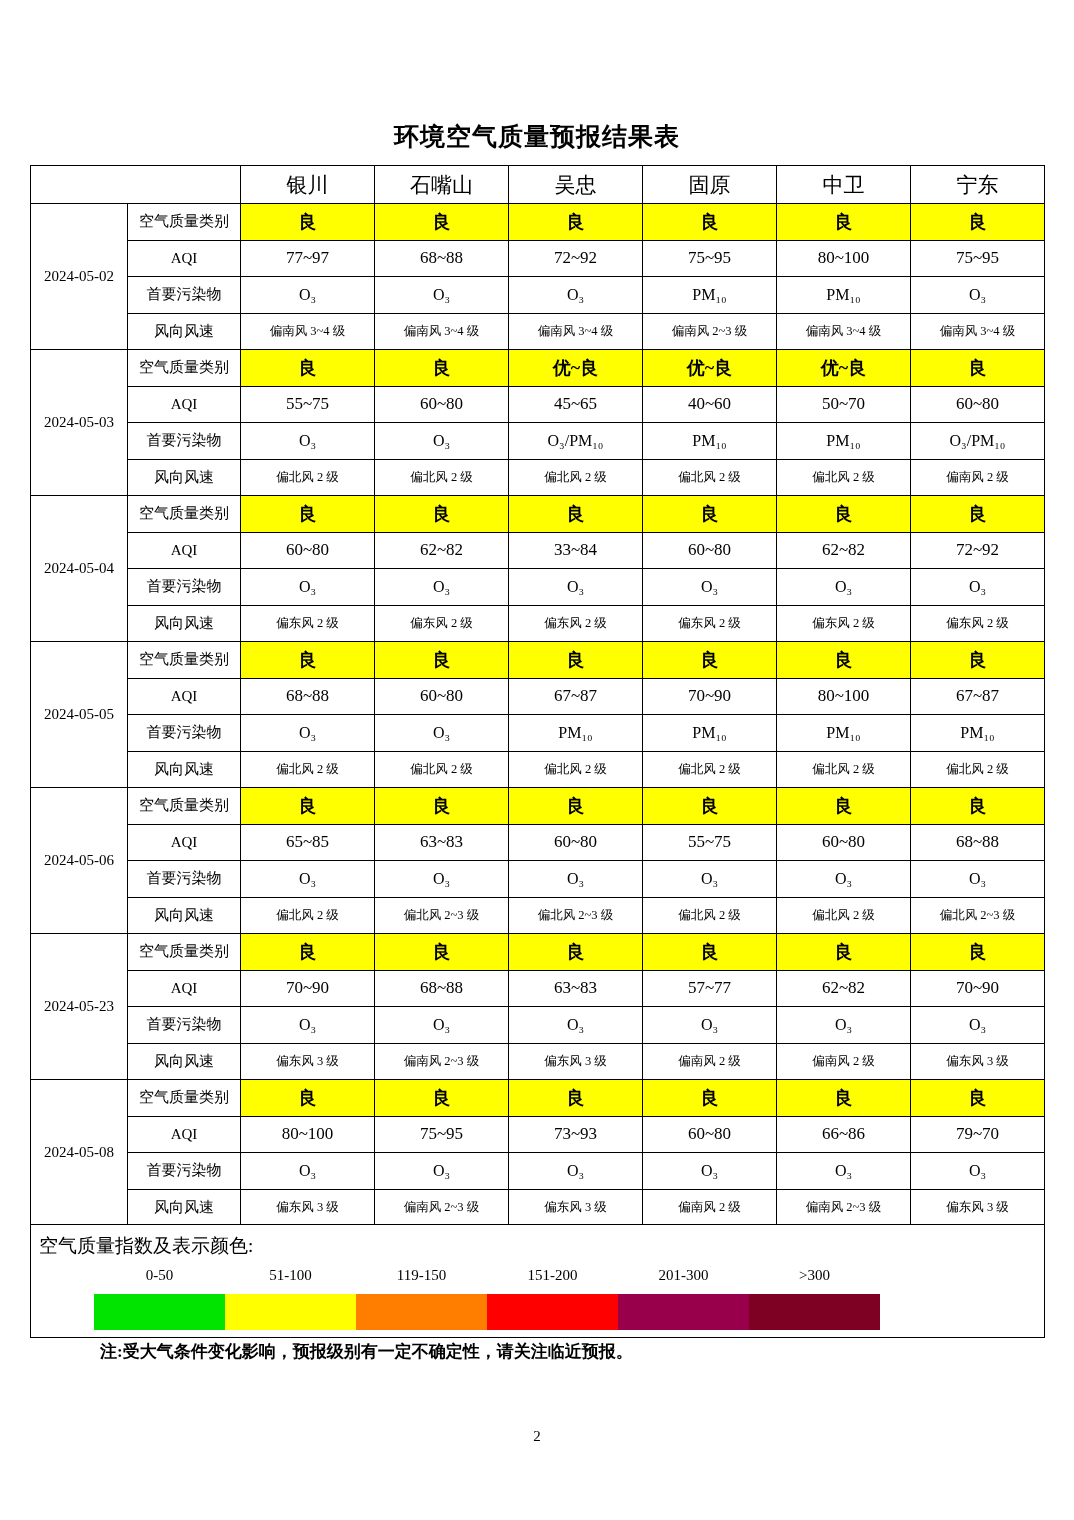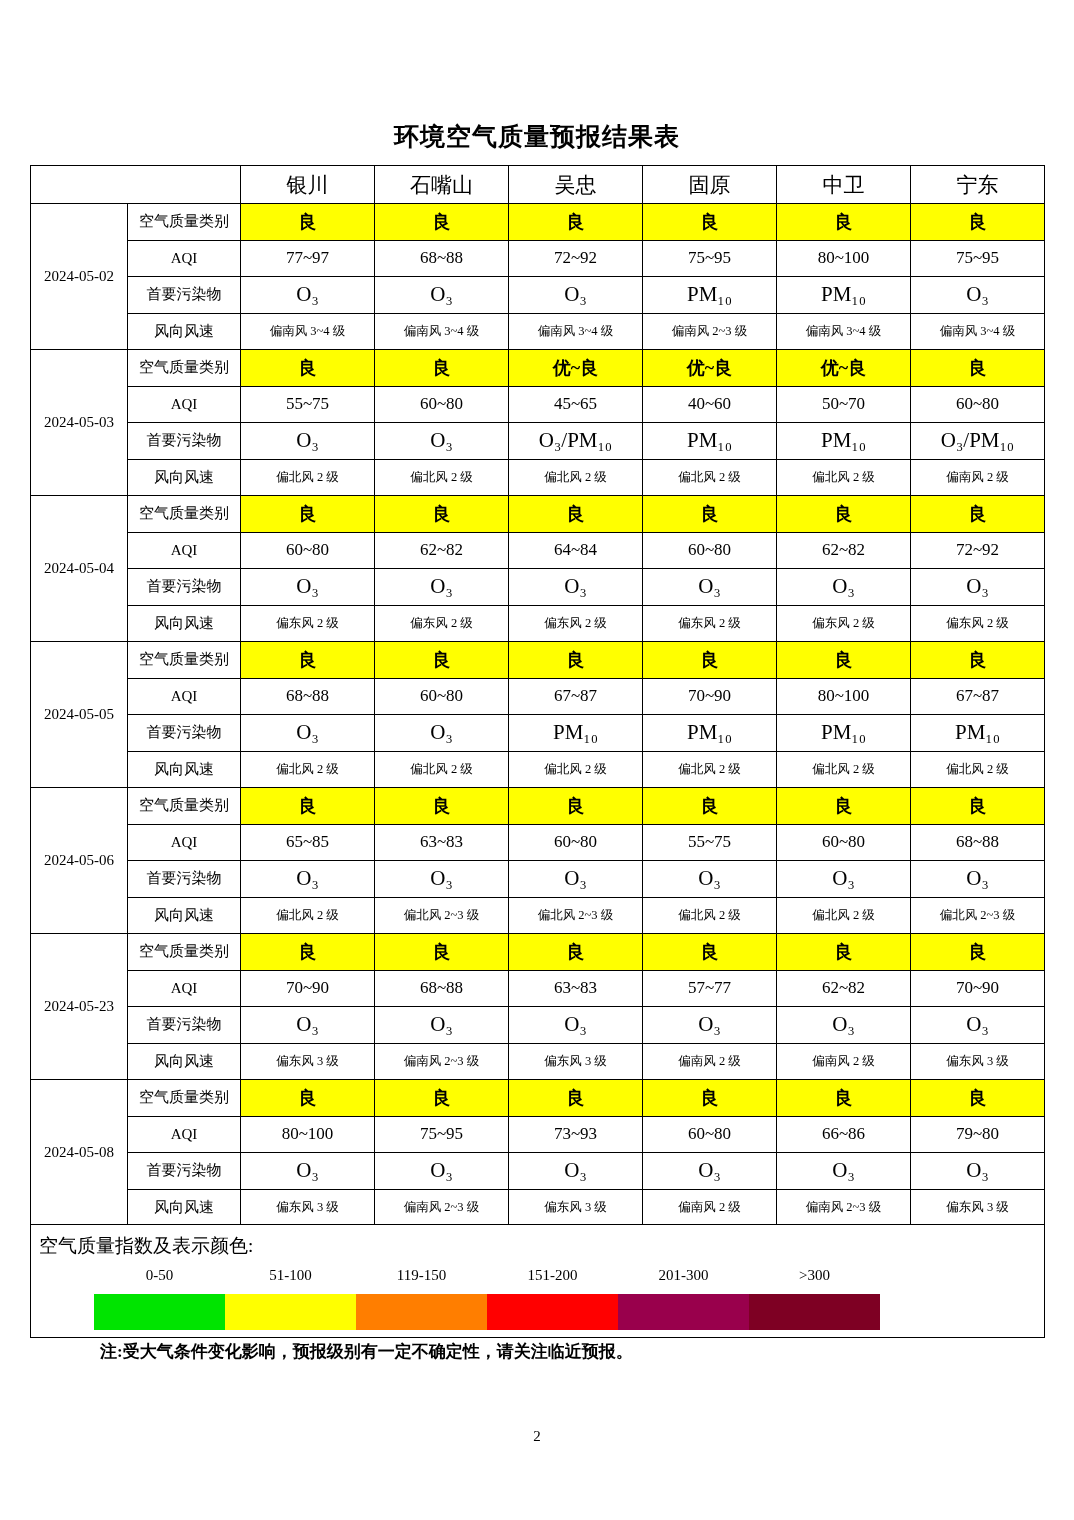--- a/index.html
+++ b/index.html
@@ -21,21 +21,21 @@
     border:1px solid #000; text-align:center; vertical-align:middle;
     overflow:hidden; white-space:nowrap; padding:0;
   }
   table.forecast thead tr { height:38px; }
   table.forecast thead th { font-weight:normal; font-size:21px; }
   table.forecast tbody tr { height:36.5px; }
   td.date-cell   { font-size:15px; }
   td.row-label   { font-size:15px; }
   td.category-cell { font-size:18px; font-weight:bold; }
   td.aqi-cell    { font-size:17px; }
-  td.pollutant-cell { font-size:21px;margin-top:40px; }
+  td.pollutant-cell { font-size:16px;margin-top:40px; }
   td.wind-cell   { font-size:12.5px; }
   .legend-box {
     position:absolute; left:30px; top:1224px; width:1015px; height:114px;
     border:1px solid #000; background:#fff;
   }
   .legend-title {
     position:absolute; left:8px; top:8px; font-size:19px;
     font-family:Liberation Serif, serif;
   }
   .legend-labels {
@@ -165,21 +165,21 @@
           <td class="category-cell" style="background: rgb(255, 255, 0);">良</td>
           <td class="category-cell" style="background: rgb(255, 255, 0);">良</td>
           <td class="category-cell" style="background: rgb(255, 255, 0);">良</td>
           <td class="category-cell" style="background: rgb(255, 255, 0);">良</td>
           <td class="category-cell" style="background: rgb(255, 255, 0);">良</td>
         </tr>
         <tr>
           <td class="row-label">AQI</td>
           <td class="aqi-cell">60~80</td>
           <td class="aqi-cell">62~82</td>
-          <td class="aqi-cell">64~84</td>
+          <td class="aqi-cell">33~84</td>
           <td class="aqi-cell">60~80</td>
           <td class="aqi-cell">62~82</td>
           <td class="aqi-cell">72~92</td>
         </tr>
         <tr>
           <td class="row-label">首要污染物</td>
           <td class="pollutant-cell">O₃</td>
           <td class="pollutant-cell">O₃</td>
           <td class="pollutant-cell">O₃</td>
           <td class="pollutant-cell">O₃</td>
@@ -316,21 +316,21 @@
           <td class="category-cell" style="background: rgb(255, 255, 0);">良</td>
           <td class="category-cell" style="background: rgb(255, 255, 0);">良</td>
         </tr>
         <tr>
           <td class="row-label">AQI</td>
           <td class="aqi-cell">80~100</td>
           <td class="aqi-cell">75~95</td>
           <td class="aqi-cell">73~93</td>
           <td class="aqi-cell">60~80</td>
           <td class="aqi-cell">66~86</td>
-          <td class="aqi-cell">79~80</td>
+          <td class="aqi-cell">79~70</td>
         </tr>
         <tr>
           <td class="row-label">首要污染物</td>
           <td class="pollutant-cell">O₃</td>
           <td class="pollutant-cell">O₃</td>
           <td class="pollutant-cell">O₃</td>
           <td class="pollutant-cell">O₃</td>
           <td class="pollutant-cell">O₃</td>
           <td class="pollutant-cell">O₃</td>
         </tr>

